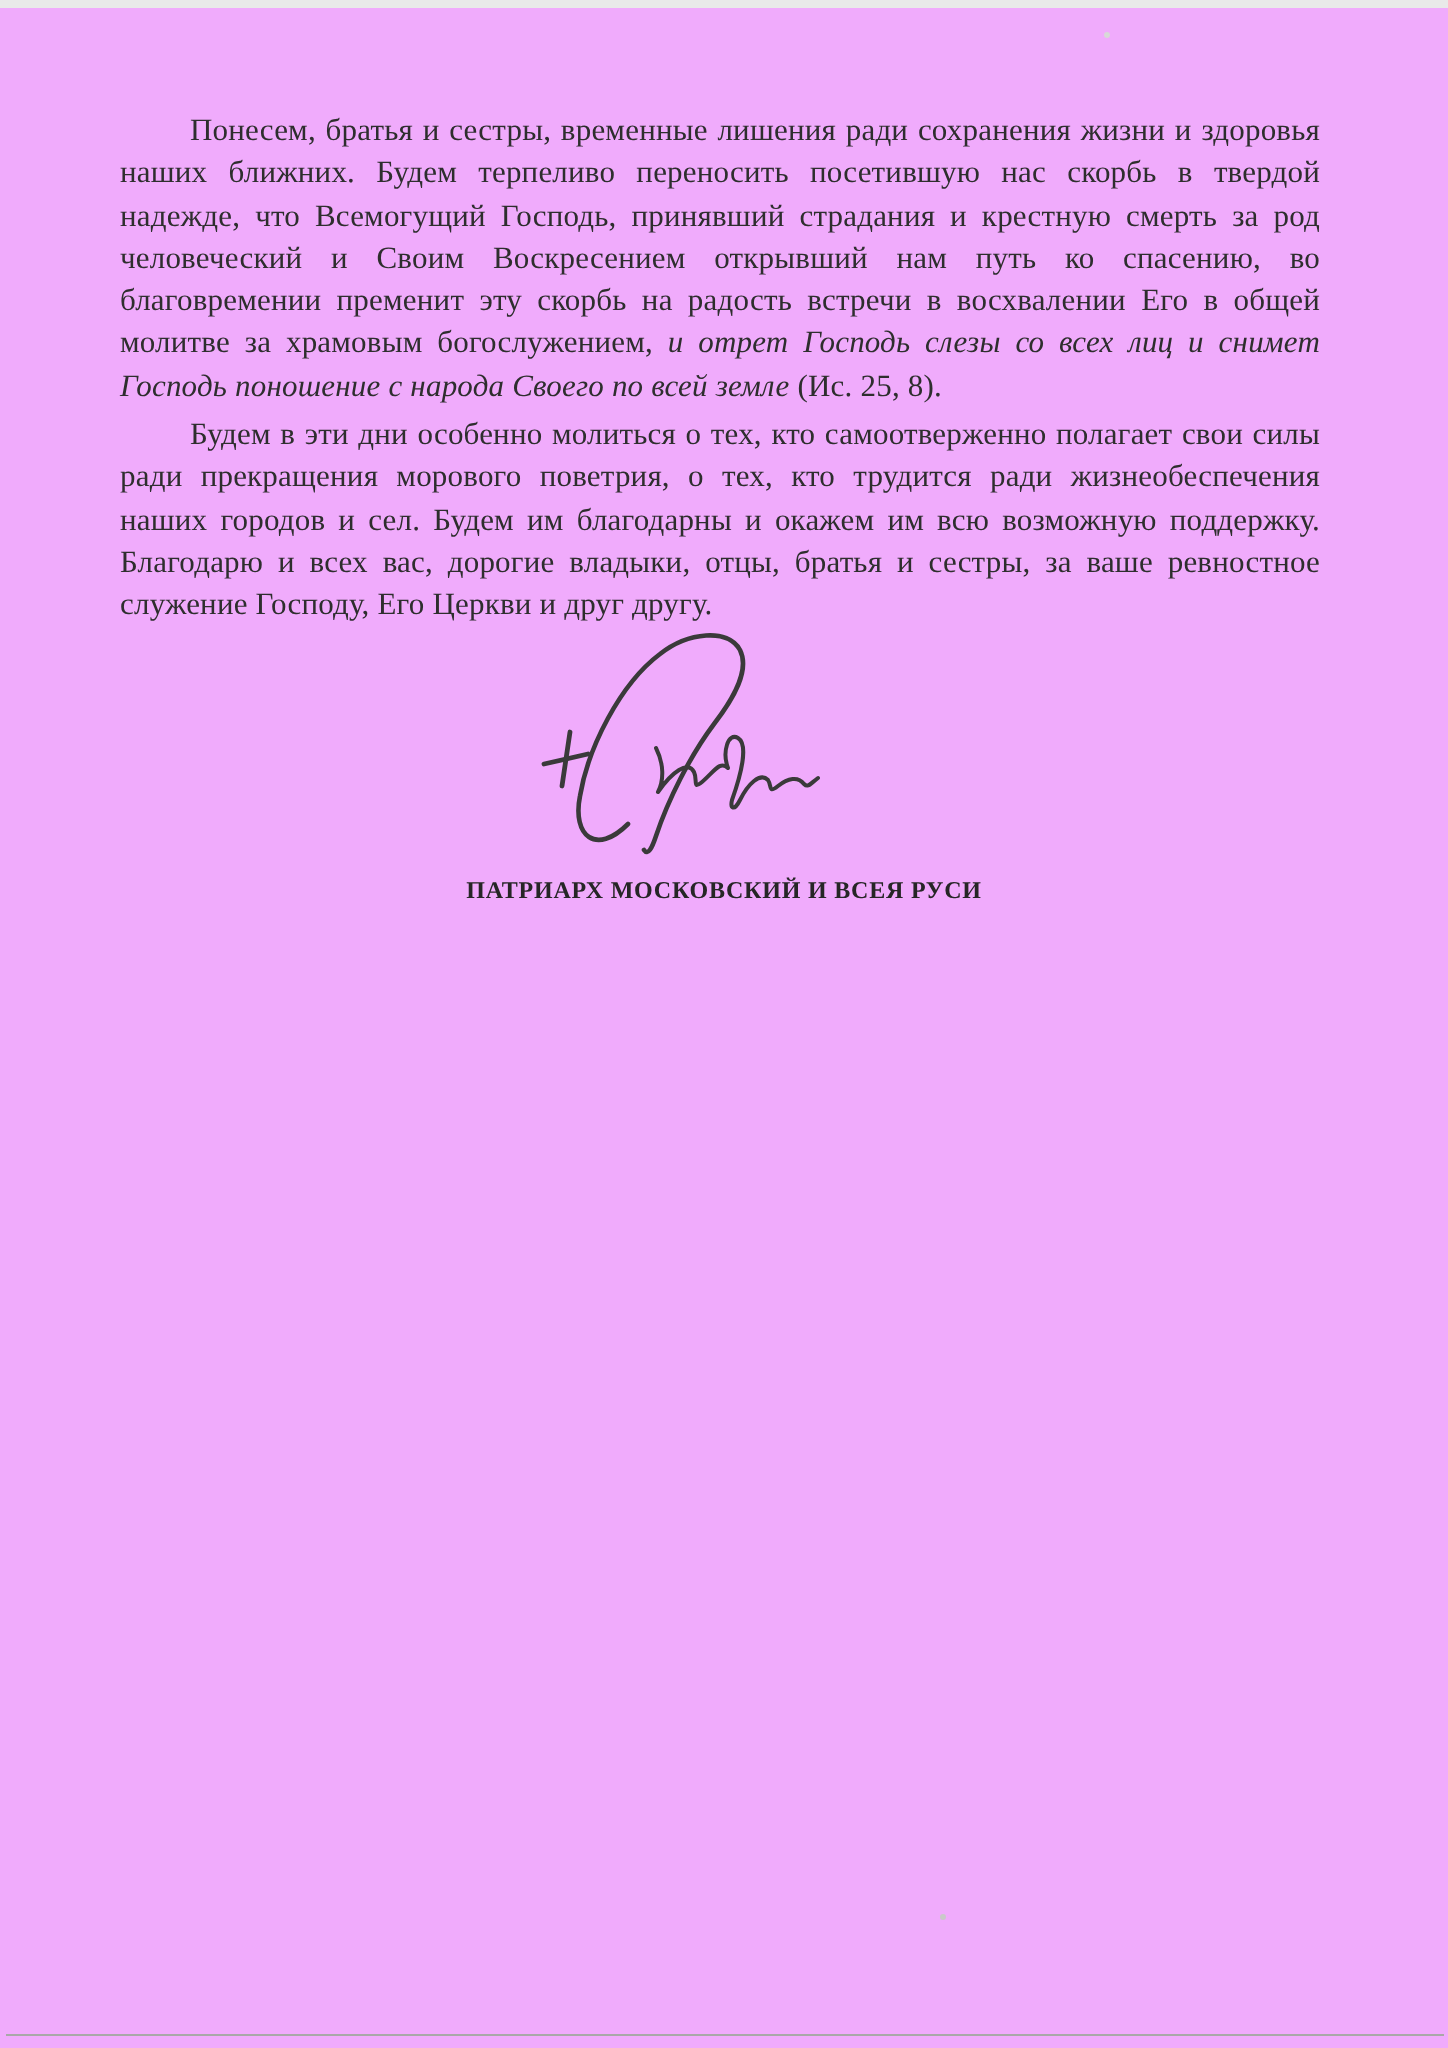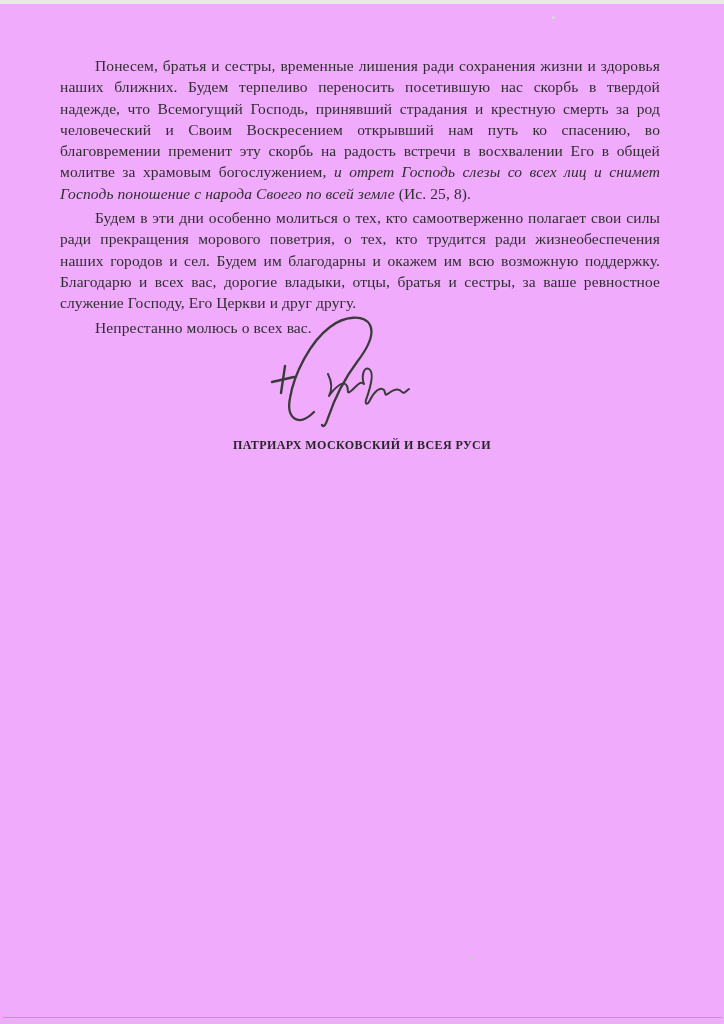--- a/index.html
+++ b/index.html
@@ -92,21 +92,20 @@
 <body>
 
 <div class="page">
 
   <div class="text-block">
 
     <p class="para"><span>Понесем, братья и сестры, временные лишения ради сохранения жизни и здоровья наших ближних. Будем терпеливо переносить посетившую нас скорбь в твердой надежде, что Всемогущий Господь, принявший страдания и крестную смерть за род человеческий и Своим Воскресением открывший нам путь ко спасению, во благовремении пременит эту скорбь на радость встречи в восхвалении Его в общей молитве за храмовым богослужением, </span><span class="italic">и отрет Господь слезы со всех лиц и снимет Господь поношение с народа Своего по всей земле</span><span> (Ис. 25, 8).</span></p>
 
     <p class="para"><span>Будем в эти дни особенно молиться о тех, кто самоотверженно полагает свои силы ради прекращения морового поветрия, о тех, кто трудится ради жизнеобеспечения наших городов и сел. Будем им благодарны и окажем им всю возможную поддержку. Благодарю и всех вас, дорогие владыки, отцы, братья и сестры, за ваше ревностное служение Господу, Его Церкви и друг другу.</span></p>
 
-    <p class="para closing"><span>Непрестанно молюсь о всех вас.</span></p>
 
   </div>
 
   <div class="signature-wrap">
     <svg viewBox="0 0 170 118" xmlns="http://www.w3.org/2000/svg">
       <g fill="none" stroke="#3a3a3a" stroke-linecap="round" stroke-linejoin="round">
 
         <path d="M 18 66 L 40 61" stroke-width="2.4"></path>
         <path d="M 31 50 L 27 77" stroke-width="2.4"></path>
 

